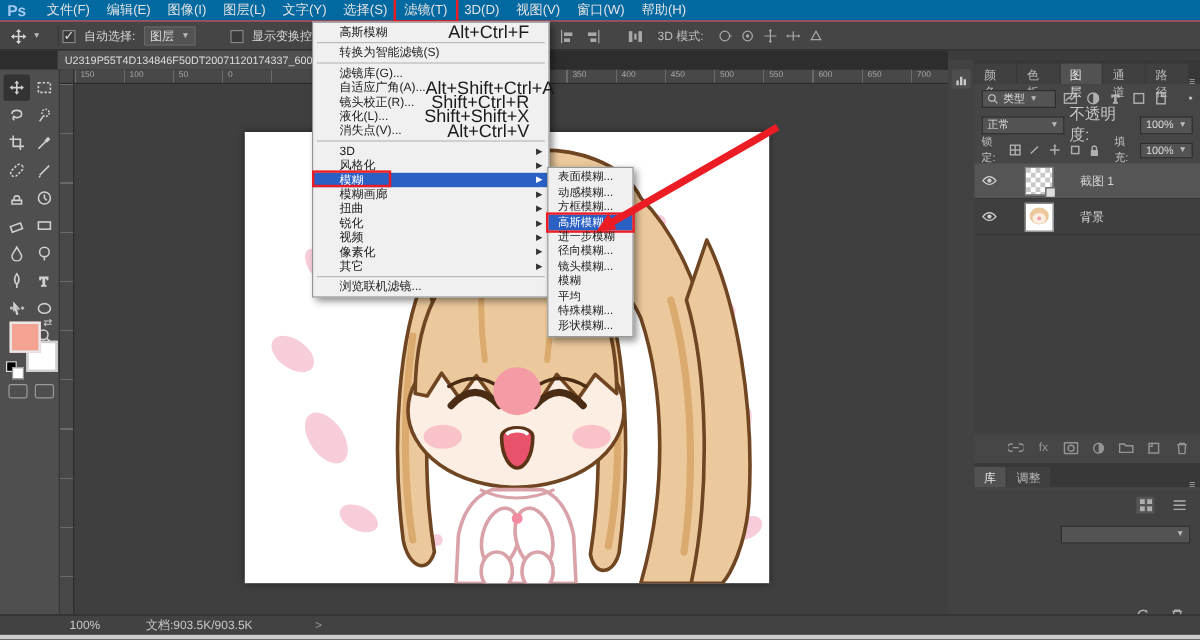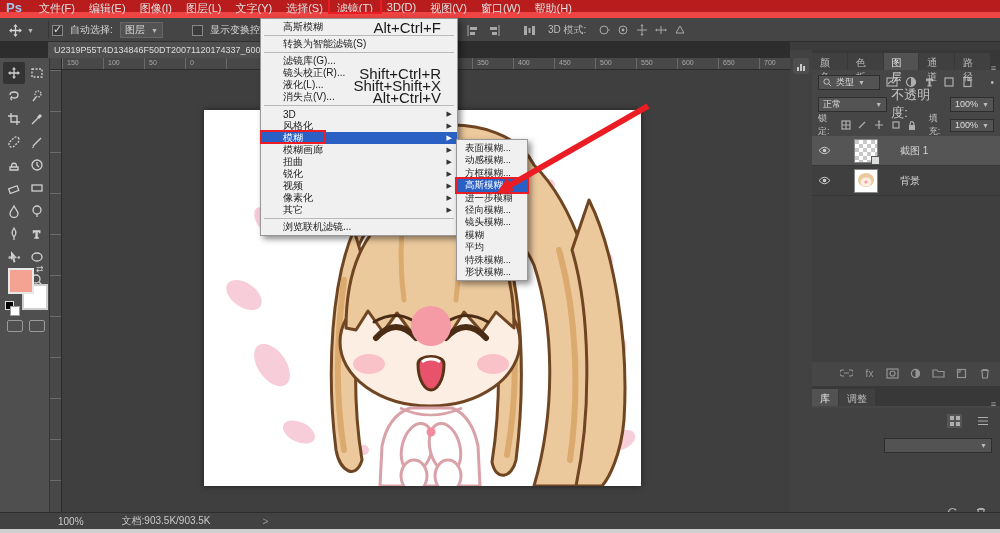--- a/index.html
+++ b/index.html
@@ -2,21 +2,21 @@
 <html style="--annotation: #ec1c24; --menu-highlight: #2a5fc4; --foreground-swatch: #f4a392; --ps-logo: #9fc9f0;"><head>
 <meta charset="utf-8">
 <style>
   *{box-sizing:border-box;margin:0;padding:0}
   html,body{width:1000px;height:533px;overflow:hidden}
   body{position:relative;background:#3c3c3c;font-family:"Liberation Sans","DejaVu Sans",sans-serif;color:#ccc;font-size:11px}
   .abs{position:absolute}
   svg{display:block}
 
   
-  #menubar{left:0;top:0;width:1000px;height:18px;background:#b91c1c;border-bottom:6px solid #ef4444;display:flex;z-index:30}
+  #menubar{left:0;top:0;width:1000px;height:18px;background:#0369a1;border-bottom:1px solid #ef4444;display:flex;align-items:center;z-index:30}
   #pslogo{color:var(--ps-logo,#9fc9f0);font-weight:bold;font-size:13px;padding:0 10px 0 6px}
   .mb-item{padding:1px 7px;font-size:11px;color:#e2e2e2;position:relative;cursor:default}
   .mb-item.boxed{outline:2px solid var(--annotation,#ec1c24)}
 
   
   #optionsbar{left:0;top:18px;width:1000px;height:24px;background:#454545;border-bottom:1px solid #2e2e2e;z-index:29}
   .ob{position:absolute;top:0;height:24px;display:flex;align-items:center;gap:4px}
   .chk{width:11px;height:11px;border:1px solid #888;background:#3a3a3a;position:relative}
   .chk.on::after{content:"✓";position:absolute;left:0;top:-3px;font-size:11px;color:#ddd}
   .dd{background:#535353;border:1px solid #666;height:16px;display:flex;align-items:center;padding:0 4px;gap:6px;font-size:10px;color:#ddd}
@@ -57,21 +57,21 @@
   #filtermenu{left:260px;top:18px;width:198px;padding:2px 0}
   .fm-item{height:12px;display:flex;align-items:center;padding:0 16px 0 22px;font-size:10px;color:#1b1b1b;position:relative;white-space:nowrap}
   .fm-item .sc{margin-left:auto;font-size:15px;color:#1b1b1b}
   .fm-item .ar{position:absolute;right:5px;top:2px;font-size:7px;color:#333}
   .fm-sep{height:5px;position:relative}
   .fm-sep::after{content:"";position:absolute;left:3px;right:3px;top:2px;border-top:1px solid #b9b9b9}
   .hl{background:var(--menu-highlight,#2a5fc4)!important;color:#fff!important}
   .hl .sc,.hl .ar{color:#fff!important}
   .redbox{position:absolute;border:2px solid var(--annotation,#ec1c24);pointer-events:none}
   #blursub{left:456px;top:139px;width:72px;padding:2px 0}
-  .sm-item{height:12.4px;display:flex;align-items:flex-start;padding:0 4px 0 8px;font-size:9.5px;color:#1b1b1b;position:relative;white-space:nowrap}
+  .sm-item{height:12.4px;display:flex;align-items:flex-end;padding:0 4px 0 8px;font-size:9.5px;color:#1b1b1b;position:relative;white-space:nowrap}
 
   
   #annot{left:0;top:0;width:1000px;height:533px;pointer-events:none;z-index:50}
 
   
   #ministrip{left:790px;top:50px;width:22px;height:475px;background:#424242;z-index:6}
   #ministrip .icon{margin:8px auto;width:16px;height:16px;background:#4e4e4e;border-radius:2px;display:flex;align-items:center;justify-content:center}
 
   
   #dock{left:812px;top:50px;width:188px;height:475px;background:#464646;z-index:6;font-size:10px}
@@ -414,20 +414,24 @@
     </div>
   <div class="fm-sep"></div>
   <div class="fm-item">
       <span>转换为智能滤镜(S)</span>
     </div>
   <div class="fm-sep"></div>
   <div class="fm-item">
       <span>滤镜库(G)...</span>
     </div>
   <div class="fm-item">
+      <span>自适应广角(A)...</span>
+      <span class="sc">Alt+Shift+Ctrl+A</span>
+    </div>
+  <div class="fm-item">
       <span>镜头校正(R)...</span>
       <span class="sc">Shift+Ctrl+R</span>
     </div>
   <div class="fm-item">
       <span>液化(L)...</span>
       <span class="sc">Shift+Shift+X</span>
     </div>
   <div class="fm-item">
       <span>消失点(V)...</span>
       <span class="sc">Alt+Ctrl+V</span>

